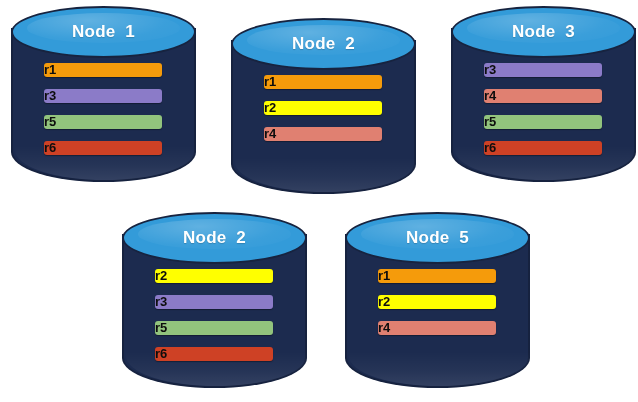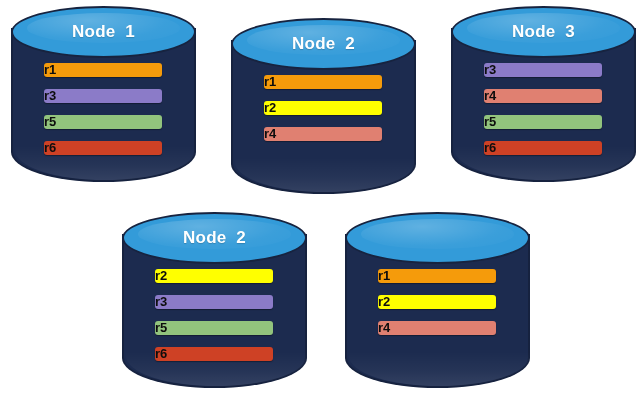--- a/index.html
+++ b/index.html
@@ -176,19 +176,20 @@
         <div class="shard" style="background: rgb(206, 65, 37);">r6</div>
       </div>
     </div>
     <div class="node" style="left: 345px; top: 212px;">
       <div class="cyl-body" style="background: rgb(28, 43, 79);">
         <div class="cyl-bottom-shade"></div>
       </div>
       <div class="cyl-top" style="background: rgb(51, 155, 217);">
         <div class="cyl-top-hilite"></div>
       </div>
+      <div class="node-label">Node  5</div>
       <div class="shards">
         <div class="shard" style="background: rgb(245, 155, 11);">r1</div>
         <div class="shard" style="background: rgb(255, 255, 0);">r2</div>
         <div class="shard" style="background: rgb(224, 128, 113);">r4</div>
       </div>
     </div>
   </div>
 
 </body></html>

